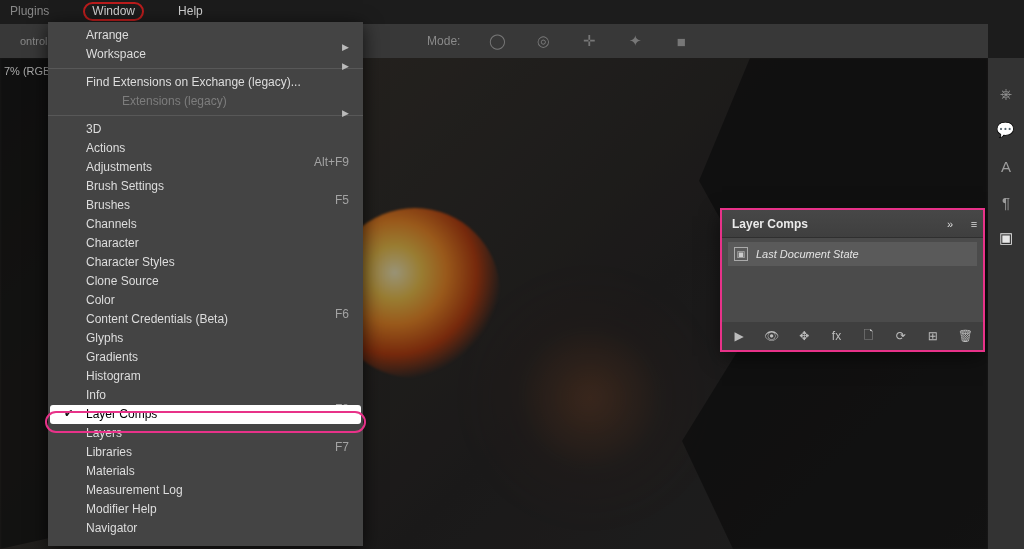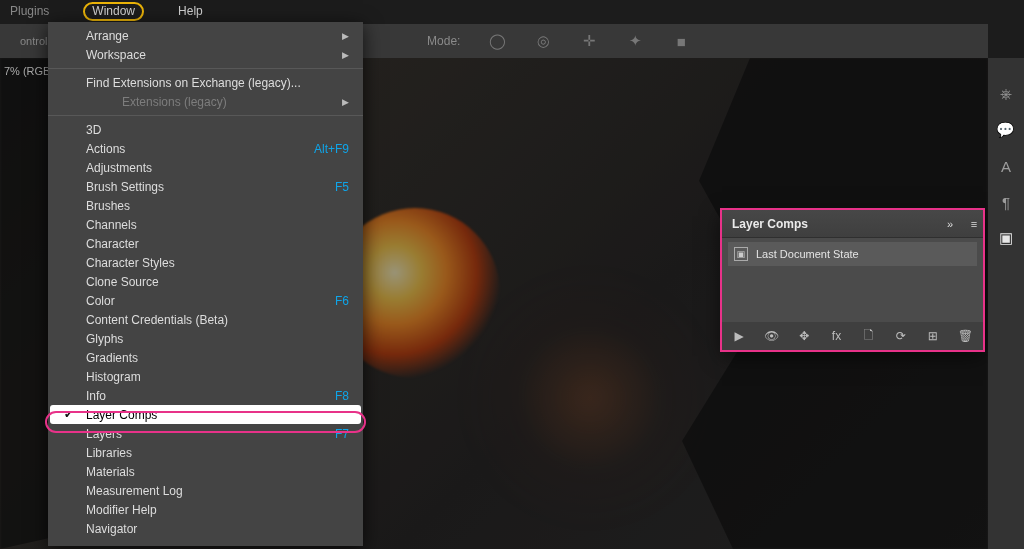--- a/index.html
+++ b/index.html
@@ -9,51 +9,51 @@
     .glow { position:absolute; left:330px; top:150px; width:170px; height:170px; border-radius:50%; background:radial-gradient(circle at 38% 38%, #fff5c0 0%, #ffcc44 18%, #ff8a1a 35%, #c03400 55%, rgba(0,0,0,0) 72%); filter:blur(1px); }
     .smoke { position:absolute; left:460px; top:210px; width:260px; height:260px; background:radial-gradient(circle, rgba(255,120,40,.25) 0%, rgba(60,30,20,.15) 40%, transparent 70%); filter:blur(6px); }
     .tree { position:absolute; background:rgba(0,0,0,.7); filter:blur(1px); }
     .tree.a { left:0; top:0; width:260px; height:100%; clip-path:polygon(0 0,60% 0,80% 30%,60% 60%,85% 90%,0 100%); }
     .tree.b { right:0; top:0; width:340px; height:100%; clip-path:polygon(100% 0,30% 0,15% 25%,35% 50%,10% 78%,25% 100%,100% 100%); }
 
     
     .menubar { position:absolute; left:0; top:1px; height:20px; display:flex; align-items:center; gap:18px; padding-left:2px; }
     .menubar .mi { padding:2px 8px; color:#d0d0d0; font-size:12px; border-radius:4px; cursor:pointer; }
     .menubar .mi.plugins { color:#888; }
-    .hl-window { border:2px solid #eab308; border-radius:10px; padding:0 7px 1px; }
+    .hl-window { border:2px solid #b91c1c; border-radius:10px; padding:0 7px 1px; }
 
     
     .optbar { position:absolute; left:0; top:24px; right:36px; height:34px; background:#383838; display:flex; align-items:center; padding-left:20px; gap:14px; color:#bbb; }
     .optbar .controls { color:#888; font-size:11px; }
     .optbar .modegroup { margin-left:360px; display:flex; align-items:center; gap:28px; color:#8a8a8a; }
     .optbar .ico { width:18px; height:18px; display:flex; align-items:center; justify-content:center; font-size:15px; color:#777; }
 
     .docstatus { position:absolute; left:0; top:62px; font-size:11px; color:#aaa; padding:3px 4px; }
 
     
     .menu { position:absolute; left:48px; top:22px; width:315px; background:#444; color:#ddd; box-shadow:0 4px 18px rgba(0,0,0,.7); padding:4px 0 8px; }
-    .menu .item { position:relative; display:flex; align-items:center; padding:2px 14px 2px 38px; height:19px; font-size:12px; cursor:pointer; }
-    .menu .item .shortcut { margin-left:auto; color:#0ea5e9; }
+    .menu .item { position:relative; display:flex; padding:2px 14px 2px 38px; height:19px; font-size:12px; cursor:pointer;flex-direction:column; }
+    .menu .item .shortcut { margin-left:auto; color:#a3a3a3; }
     .menu .item .arrow { margin-left:auto; color:#bbb; font-size:9px; }
     .menu .item.disabled { color:#7d7d7d; cursor:default;margin-left:36px; }
     .menu .sep { height:1px; margin:4px 0; background:#585858; }
     .menu .item .check { position:absolute; left:14px; font-size:11px; color:#111; }
     .menu .item.highlight { background:#fff; color:#000; border-radius:3px; margin:0 2px; padding-left:36px; }
     .menu-hl-pink { position:absolute; left:45px; top:411px; width:321px; height:22px; border:2px solid #e83289; border-radius:11px; pointer-events:none; }
 
     
     .panel { position:absolute; left:722px; top:210px; width:261px; height:140px; background:#4b4b4b; box-shadow:0 6px 20px rgba(0,0,0,.6); }
     .panel-hl { position:absolute; left:720px; top:208px; width:265px; height:144px; border:2px solid #e83289; pointer-events:none; }
     .panel .phead { height:28px; display:flex; align-items:center; padding-left:10px; gap:6px; background:linear-gradient(#474747,#3f3f3f); border-bottom:1px solid #2f2f2f; }
     .panel .phead .title { color:#eaeaea; font-weight:600; font-size:12px; }
     .panel .phead .sp { flex:1; }
     .panel .phead .hicon { width:18px; text-align:center; color:#ddd; font-size:11px; cursor:pointer; }
     .panel .row { display:flex; align-items:center; height:24px; background:#5a5a5a; margin:4px 6px 0; padding:0 6px; gap:8px; }
     .panel .row .picon { width:14px; height:14px; border:1px solid #aaa; display:flex; align-items:center; justify-content:center; color:#ccc; font-size:9px; }
-    .panel .row .lbl { color:#e4e4e4; font-size:11px; }
+    .panel .row .lbl { font-style:italic; color:#e4e4e4; font-size:11px; }
     .panel .pfoot { position:absolute; left:0; right:0; bottom:0; height:28px; background:#3f3f3f; display:flex; align-items:center; justify-content:flex-start; padding:0 10px; gap:18px; }
     .panel .pfoot .ficon { width:16px; height:16px; display:flex; align-items:center; justify-content:center; color:#bcbcbc; font-size:12px; cursor:pointer; }
 
     
     .dock { position:absolute; right:0; top:58px; width:36px; height:491px; background:#333; display:flex; flex-direction:column; align-items:center; gap:16px; padding-top:26px; }
     .dock .dicon { width:20px; height:20px; color:#9d9d9d; display:flex; align-items:center; justify-content:center; font-size:15px; }
     .dock .dicon.active { color:#e6e6e6; }
   </style>
 </head>
 <body>

